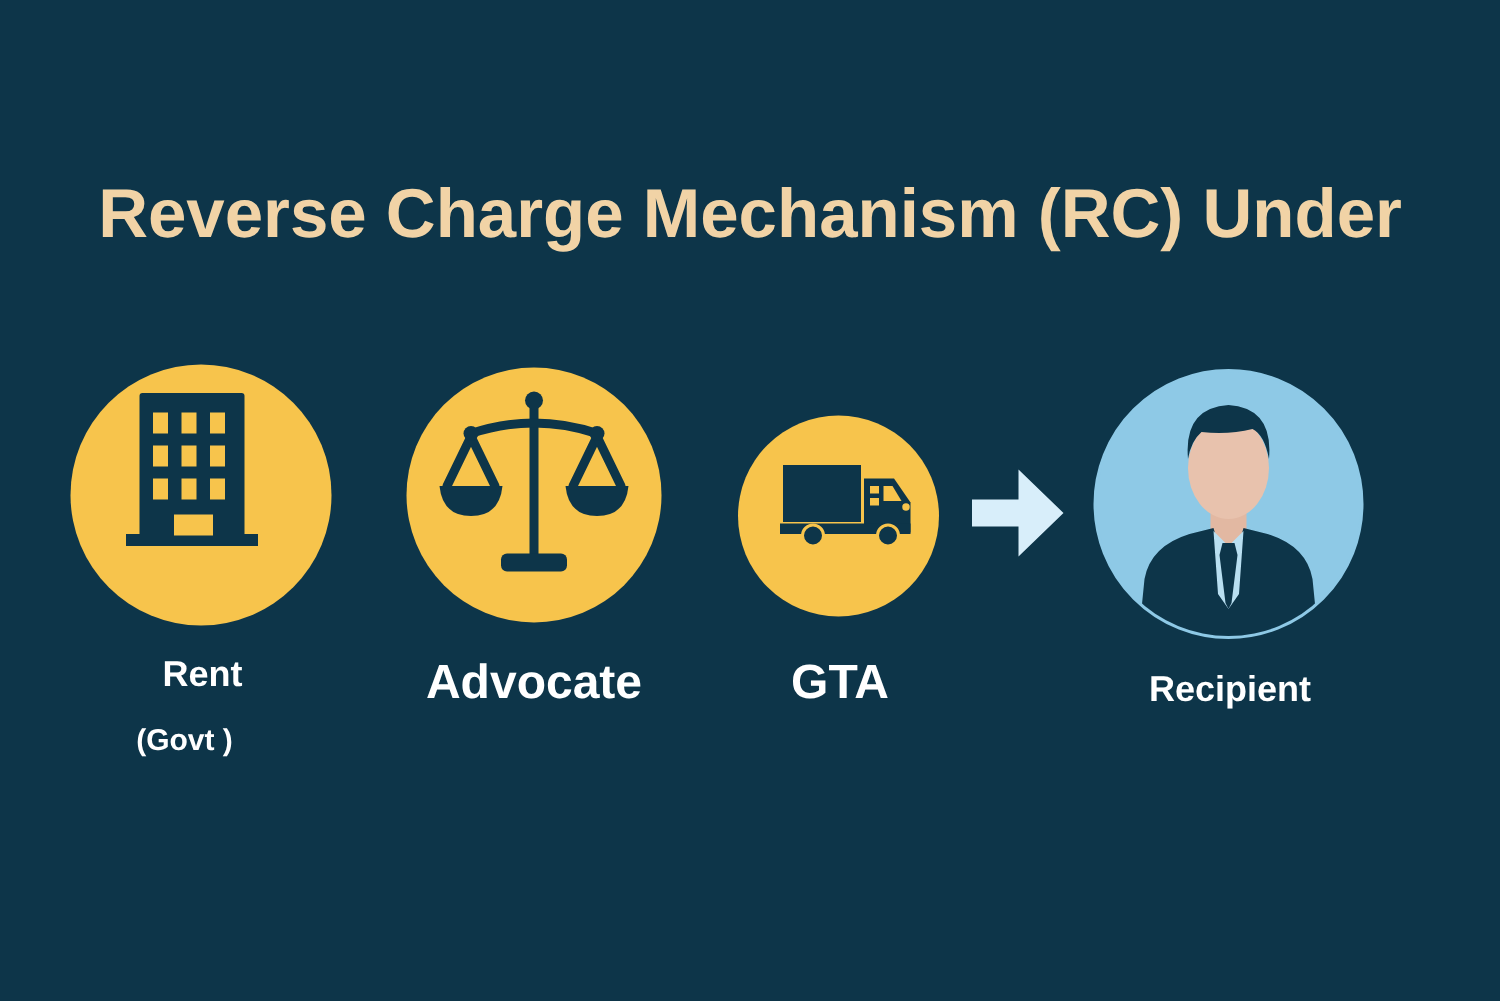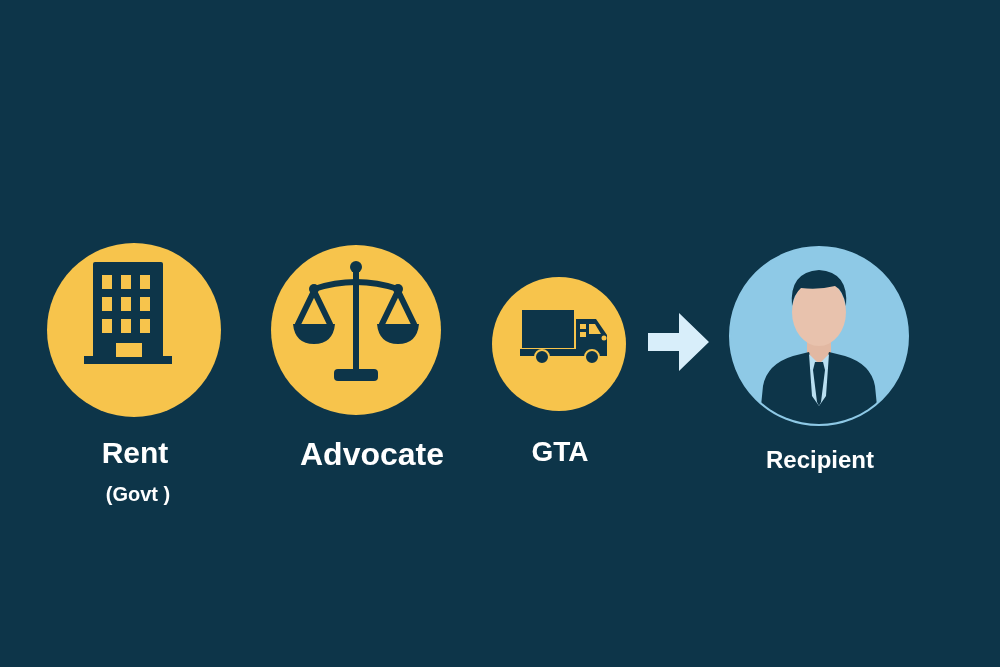--- a/index.html
+++ b/index.html
@@ -7,79 +7,80 @@
   .title{position:absolute;left:0;top:112px;width:1000px;text-align:center;color:#f1d3a6;font-weight:bold;font-size:46px;line-height:60px;letter-spacing:0px;}
   .circle{position:absolute;border-radius:50%;}
   .label{position:absolute;color:#ffffff;font-weight:bold;text-align:center;}
   .sub{position:absolute;color:#ffffff;font-weight:bold;text-align:center;font-size:20px;}
   svg{position:absolute;}
 </style>
 </head>
 <body>
 
 <div class="title">
+  <div>Reverse Charge Mechanism (RC) Under</div>
 </div>
 
 <div>
   <div class="circle" style="left:47px;top:243px;width:174px;height:174px;background:#f7c44c;"></div>
   <svg width="174" height="174" style="left:47px;top:243px;" viewBox="0 0 174 174">
     <rect x="46" y="19" width="70" height="100" rx="2" fill="#0d3549"></rect>
     <rect x="37" y="113" width="88" height="8" fill="#0d3549"></rect>
     <rect x="69" y="100" width="26" height="14" fill="#f7c44c"></rect>
     <g fill="#f7c44c">
       <rect x="55" y="32" width="10" height="14"></rect>
         <rect x="74" y="32" width="10" height="14"></rect>
         <rect x="93" y="32" width="10" height="14"></rect>
       <rect x="55" y="54" width="10" height="14"></rect>
         <rect x="74" y="54" width="10" height="14"></rect>
         <rect x="93" y="54" width="10" height="14"></rect>
       <rect x="55" y="76" width="10" height="14"></rect>
         <rect x="74" y="76" width="10" height="14"></rect>
         <rect x="93" y="76" width="10" height="14"></rect>
     </g>
   </svg>
-  <div class="label" style="left:60px;top:436px;width:150px;font-size:30px;">Rent</div>
-  <div class="sub" style="left:63px;top:483px;width:150px;">(Govt )</div>
+  <div class="label" style="left:60px;top:436px;width:150px;font-size:24px;">Rent</div>
+  <div class="sub" style="left:48px;top:483px;width:150px;">(Govt )</div>
 </div>
 
 <div>
   <div class="circle" style="left:271px;top:245px;width:170px;height:170px;background:#f7c44c;"></div>
   <svg width="170" height="170" style="left:271px;top:245px;" viewBox="0 0 170 170">
     <g fill="none" stroke="#0d3549" stroke-width="6" stroke-linecap="round">
       <line x1="85" y1="24" x2="85" y2="126"></line>
       <path d="M43 44 Q85 30 127 44"></path>
       <line x1="43" y1="46" x2="27" y2="79"></line>
       <line x1="43" y1="46" x2="59" y2="79"></line>
       <line x1="127" y1="46" x2="111" y2="79"></line>
       <line x1="127" y1="46" x2="143" y2="79"></line>
     </g>
     <circle cx="85" cy="22" r="6" fill="#0d3549"></circle>
     <circle cx="43" cy="44" r="5" fill="#0d3549"></circle>
     <circle cx="127" cy="44" r="5" fill="#0d3549"></circle>
     <path d="M22 79 L64 79 Q62 99 43 99 Q24 99 22 79 Z" fill="#0d3549"></path>
     <path d="M106 79 L148 79 Q146 99 127 99 Q108 99 106 79 Z" fill="#0d3549"></path>
     <rect x="63" y="124" width="44" height="12" rx="4" fill="#0d3549"></rect>
   </svg>
-  <div class="label" style="left:272px;top:436px;width:200px;font-size:32px;">Advocate</div>
+  <div class="label" style="left:256px;top:436px;width:200px;font-size:32px;">Advocate</div>
 </div>
 
 <div>
   <div class="circle" style="left:492px;top:277px;width:134px;height:134px;background:#f7c44c;"></div>
   <svg width="134" height="134" style="left:492px;top:277px;" viewBox="0 0 134 134">
     <rect x="30" y="33" width="52" height="38" fill="#0d3549"></rect>
     <path d="M84 42 L104 42 L115 58 L115 78 L84 78 Z" fill="#0d3549"></path>
     <rect x="28" y="72" width="87" height="7" fill="#0d3549"></rect>
     <rect x="88" y="47" width="6" height="5" fill="#f7c44c"></rect>
     <rect x="88" y="55" width="6" height="5" fill="#f7c44c"></rect>
     <path d="M97 47 L103 47 L109 57 L97 57 Z" fill="#f7c44c"></path>
     <circle cx="112" cy="61" r="2.5" fill="#f7c44c"></circle>
     <circle cx="50" cy="80" r="7" fill="#0d3549" stroke="#f7c44c" stroke-width="2"></circle>
     <circle cx="100" cy="80" r="7" fill="#0d3549" stroke="#f7c44c" stroke-width="2"></circle>
   </svg>
-  <div class="label" style="left:490px;top:436px;width:140px;font-size:28px;">GTA</div>
+  <div class="label" style="left:490px;top:436px;width:140px;font-size:32px;">GTA</div>
 </div>
 
 <svg width="66" height="62" style="left:646px;top:311px;" viewBox="0 0 66 62">
   <path d="M2 22 L33 22 L33 2 L63 31 L33 60 L33 40 L2 40 Z" fill="#d8eefa"></path>
 </svg>
 
 <div>
   <div class="circle" style="left:729px;top:246px;width:180px;height:180px;background:#8ec9e6;border:2px solid #8ec9e6;box-sizing:border-box;"></div>
   <svg width="180" height="180" style="left:729px;top:246px;" viewBox="0 0 180 180">
     <defs>

